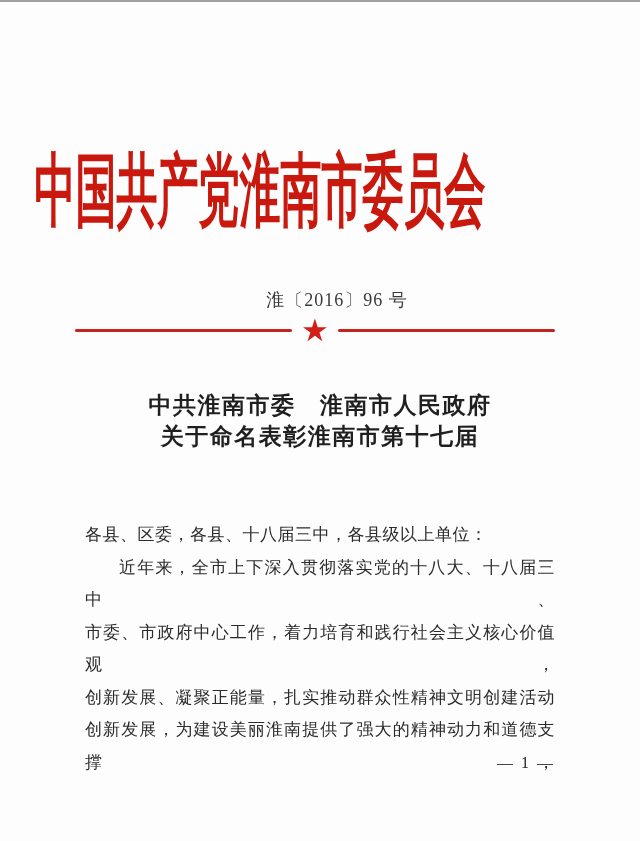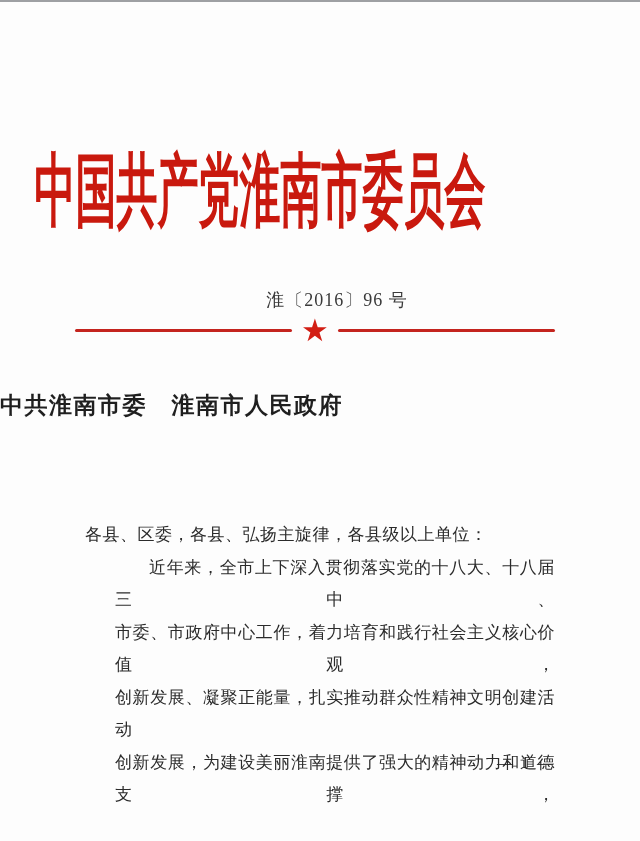--- a/index.html
+++ b/index.html
@@ -74,20 +74,21 @@
     font-size: 31px;
     line-height: 31px;
     padding: 0 9px;
     font-family: "DejaVu Sans", sans-serif;
   }
   .doc-title {
     position: absolute;
     top: 390px;
     left: 0;
     width: 640px;
+    text-align: center;
     font-family: "Liberation Sans", "DejaVu Sans", sans-serif;
     font-weight: bold;
     font-size: 23px;
     line-height: 31px;
     color: #1f1f1f;
     letter-spacing: 1.5px;
   }
   .doc-title .t-line { white-space: pre; }
   .body-block {
     position: absolute;
@@ -97,21 +98,20 @@
     font-size: 17px;
     line-height: 32.5px;
     color: #2b2b2b;
     letter-spacing: 0.5px;
   }
   .b-line { white-space: nowrap; }
   .b-line.fill {
     white-space: normal;
     text-align: justify;
     text-align-last: justify;
-    margin-left: 30px;
   }
   .b-line.indent { text-indent: 2em; }
   .page-number {
     position: absolute;
     top: 754px;
     left: 85px;
     width: 470px;
     text-align: right;
     font-size: 16px;
     color: #222222;
@@ -147,24 +147,25 @@
   <div class="doc-number">淮〔2016〕96 号</div>
 
   <div class="red-rule">
     <span class="seg"></span>
     <span class="star">★</span>
     <span class="seg"></span>
   </div>
 
   <div class="doc-title">
     <div class="t-line">中共淮南市委　淮南市人民政府</div>
+    <div class="t-line">关于命名表彰淮南市第十七届</div>
   </div>
 
   <div class="body-block">
-    <div class="b-line">各县、区委，各县、弘扬主旋律，各县级以上单位：</div>
+    <div class="b-line">各县、区委，各县、十八届三中，各县级以上单位：</div>
     <div class="b-line fill indent">近年来，全市上下深入贯彻落实党的十八大、十八届三中、</div>
     <div class="b-line fill">市委、市政府中心工作，着力培育和践行社会主义核心价值观，</div>
     <div class="b-line fill">创新发展、凝聚正能量，扎实推动群众性精神文明创建活动</div>
     <div class="b-line fill">创新发展，为建设美丽淮南提供了强大的精神动力和道德支撑，</div>
 
   </div>
 
   <div class="page-number">— 1 —</div>
 
   <div class="watermark">

